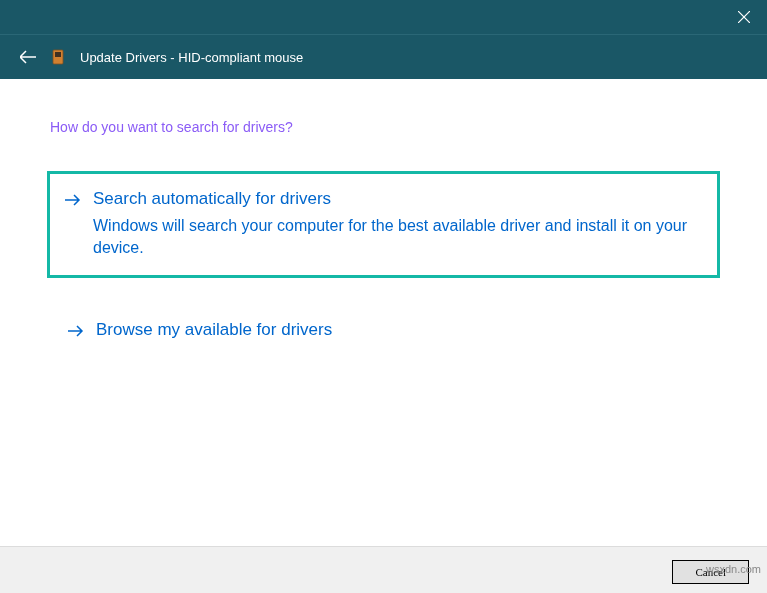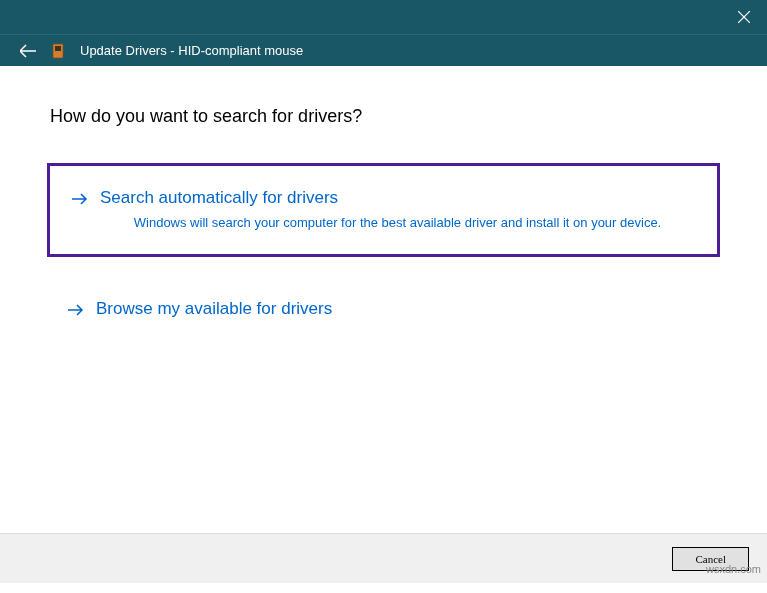--- a/index.html
+++ b/index.html
@@ -18,21 +18,21 @@
       display: flex;
       align-items: center;
       justify-content: center;
       color: #fff;
       cursor: pointer;
     }
     .close-btn svg { width: 12px; height: 12px; }
     
     .header {
       background: #1a5766;
-      height: 32px;
+      height: 45px;
       display: flex;
       align-items: center;
       padding-left: 20px;
       gap: 14px;
       color: #fff;
       font-size: 13px;
       border-top: 1px solid #2a6776;
     }
     .back-arrow { color: #fff; display: flex; align-items: center; }
     .back-arrow svg { width: 16px; height: 14px; }
@@ -41,57 +41,56 @@
       display: inline-flex; align-items: center; justify-content: center;
     }
     .device-icon svg { width: 14px; height: 16px; }
     
     .content {
       padding: 40px 50px 20px 50px;
       height: 467px;
       background: #fff;
     }
     .heading {
-      color: #000000;
-      font-size: 18px;
+      color: #8b5cf6;
+      font-size: 14px;
       font-weight: 400;
       margin-bottom: 36px;
     }
     
     .option {
       padding: 18px 18px 18px 18px;
       margin-bottom: 24px;
       cursor: pointer;
       display: flex;
       gap: 12px;
     }
     .option.highlighted {
-      border: 3px solid #4c1d95;
-      padding: 22px;
+      border: 3px solid #14b8a6;
+      padding: 15px;
       margin-left: -3px;
       margin-right: -3px;
     }
     .option-arrow {
       color: #0066cc;
       flex-shrink: 0;
       margin-top: 4px;
     }
     .option-arrow svg { width: 16px; height: 14px; }
     .option-body { flex: 1; }
     .option-title {
       color: #0066cc;
       font-size: 17px;
       font-weight: 400;
       margin-bottom: 6px;
     }
     .option-desc {
       color: #0066cc;
-      font-size: 13px;
+      font-size: 16px;
       line-height: 1.4;
-      text-align: center;
     }
     
     .footer {
       height: 50px;
       background: #f0f0f0;
       border-top: 1px solid #dcdcdc;
       display: flex;
       justify-content: flex-end;
       align-items: center;
       padding-right: 18px;

